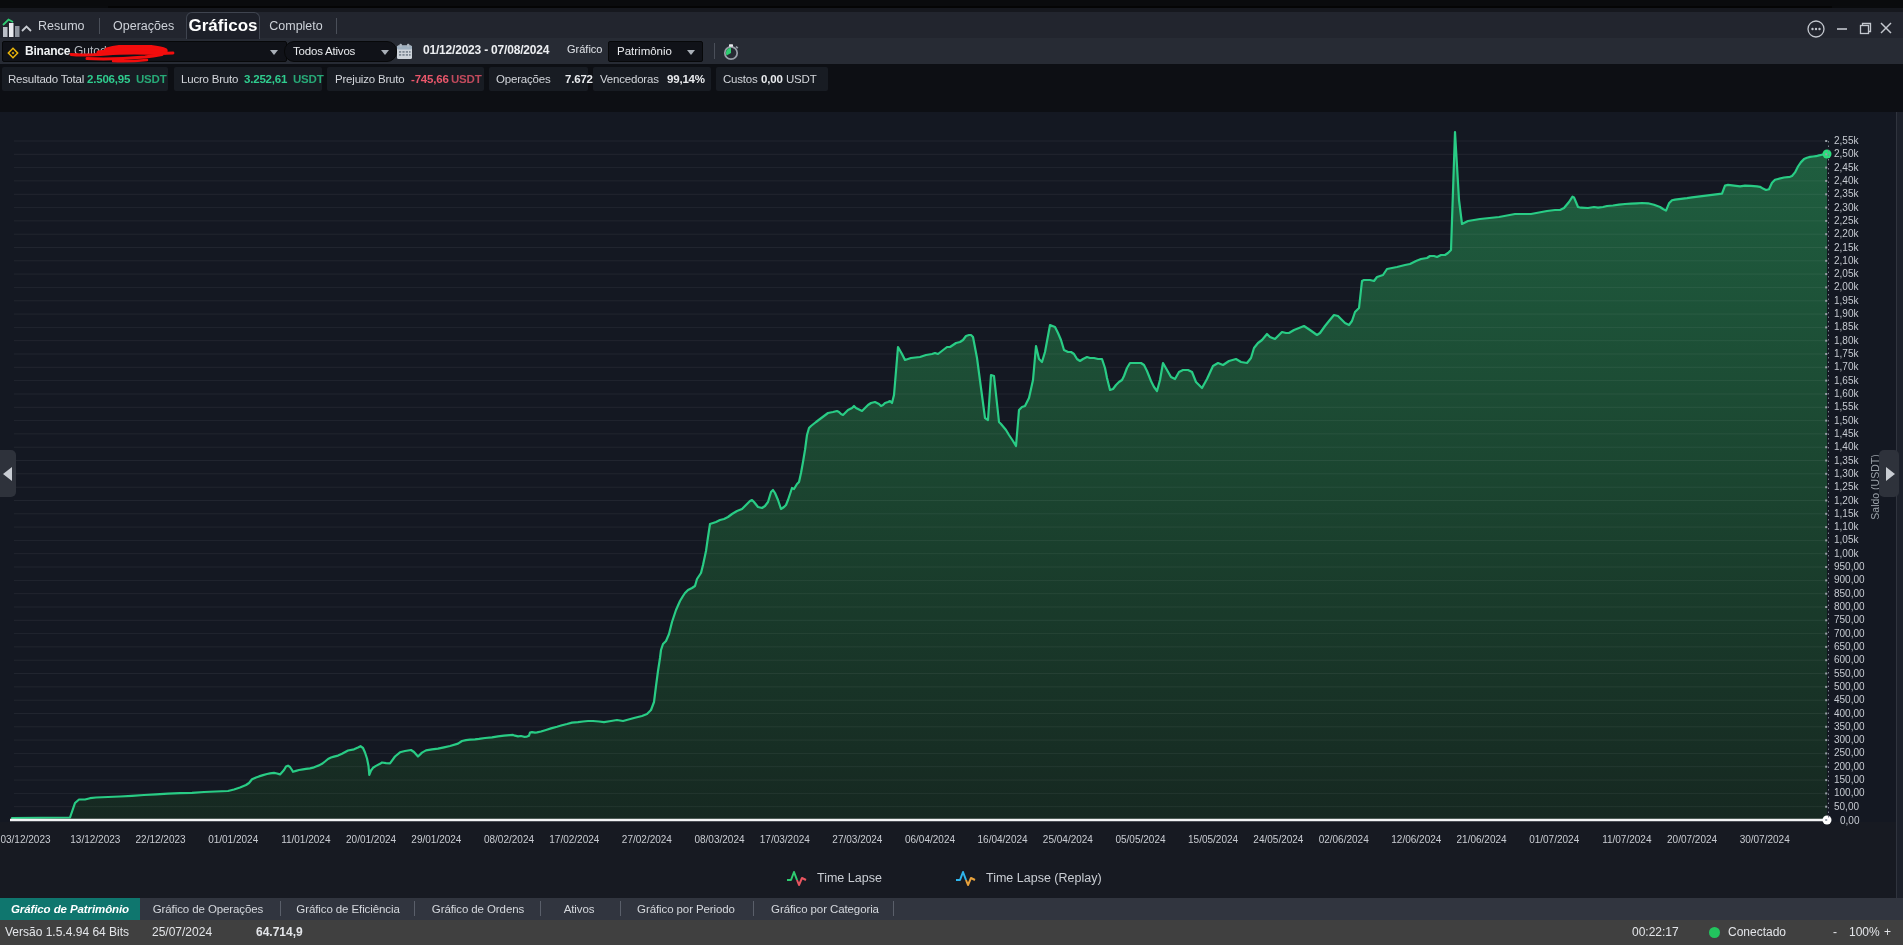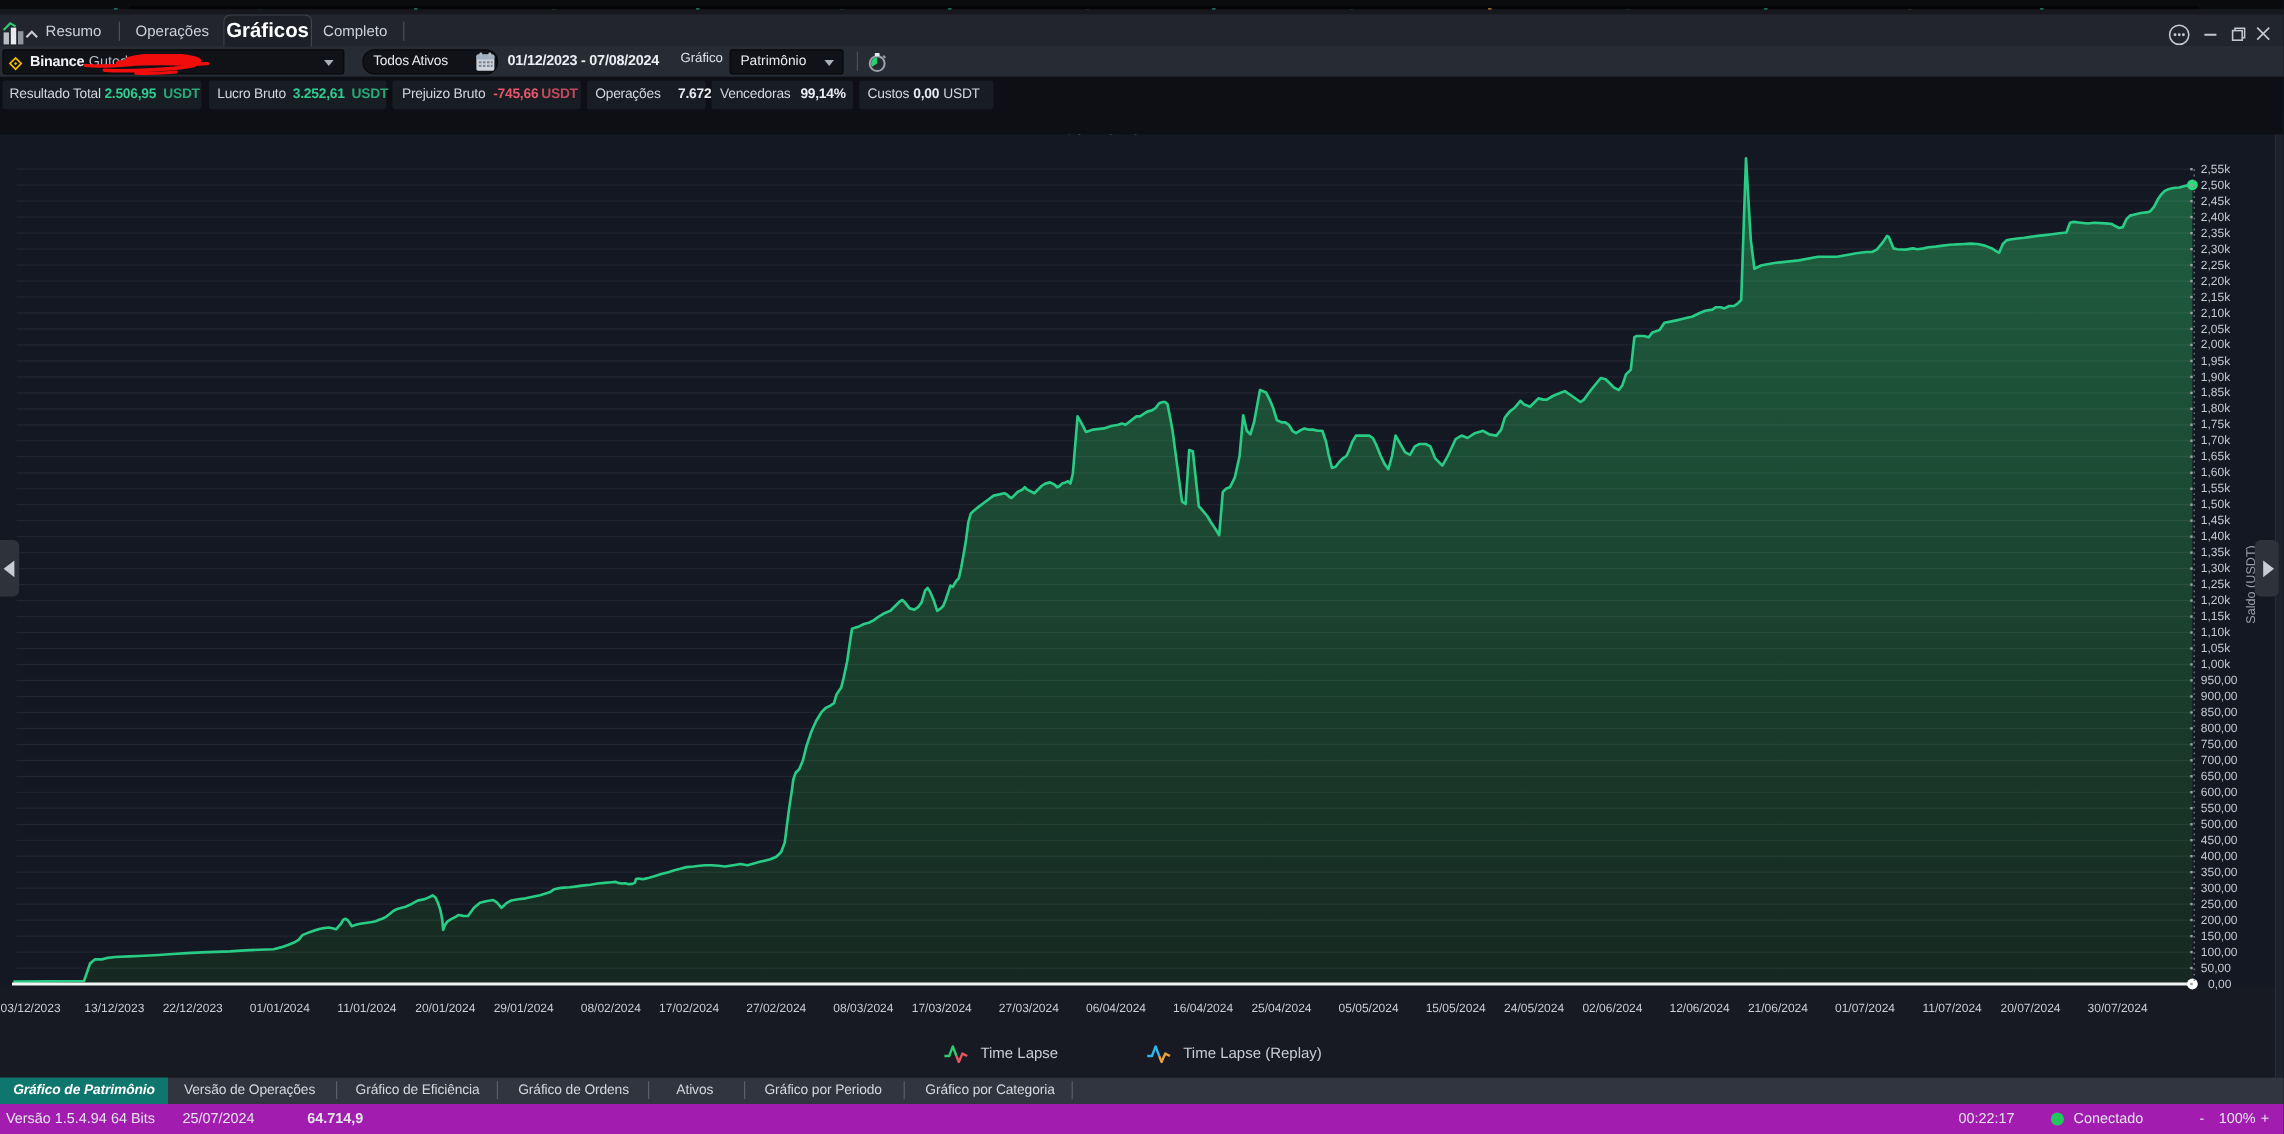--- a/index.html
+++ b/index.html
@@ -13,21 +13,21 @@
 .chip { position:absolute; top:3px; height:24px; background:#181c23; border-radius:2px; font-size:11.5px; letter-spacing:-0.2px; color:#d2d5da; }
 .chip span { position:absolute; top:0; height:24px; line-height:24px; white-space:nowrap; }
 .vb { font-weight:bold; color:#e9ebee; }
 .green { color:#2fcc8e; font-weight:bold; }
 .green2 { color:#27a876; font-weight:bold; }
 .red { color:#e9576b; font-weight:bold; }
 .red2 { color:#c04a5c; font-weight:bold; }
 #bottomtabs { left:0; top:898px; width:1903px; height:22px; background:#31353f; z-index:5;}
 .btab { position:absolute; top:0; height:22px; line-height:22px; font-size:11.5px; letter-spacing:-0.1px; color:#d4d7dc; transform:translateX(-50%); white-space:nowrap;}
 .bsep { position:absolute; top:3px; height:15px; width:1px; background:#5a5f6a; }
-#statusbar { left:0; top:920px; width:1903px; height:25px; background:#a21caf; font-size:12px; color:#e3e5e9; z-index:5;}
+#statusbar { left:0; top:920px; width:1903px; height:25px; background:#404040; font-size:12px; color:#e3e5e9; z-index:5;}
 #statusbar span { position:absolute; top:5px; white-space:nowrap; }
 .combo { position:absolute; top:3px; height:21px; background:#101218; border:1px solid #070809; border-radius:2px; color:#e8eaed; font-size:12px; }
 .combo span { position:absolute; top:0; height:19px; line-height:19px; }
 .caret { position:absolute; width:0; height:0; border-left:4px solid transparent; border-right:4px solid transparent; border-top:5px solid #aab0b8; }
 text { font-family:"Liberation Sans",sans-serif; }
 </style></head>
 <body>
 <svg class="abs" style="left:0;top:0;z-index:1;" width="1903" height="945">
   <defs>
     <linearGradient id="fillg" x1="0" y1="141" x2="0" y2="820" gradientUnits="userSpaceOnUse">
@@ -297,21 +297,21 @@
       <g fill="none" stroke="#f20d0d" stroke-linecap="round">
       <path d="M38 5 C50 1.5,68 1,82 2.5 C90 3.5,94 4.5,96 5.5" stroke-width="5"></path>
       <path d="M30 8 C45 5,65 4.5,85 6 L96 7" stroke-width="5"></path>
       <path d="M2 9.5 C12 10.5,24 10,38 9 C56 7.5,74 8,90 8.5 L104 8" stroke-width="2.8"></path>
       <path d="M18 13.5 C36 14.5,58 13.5,76 12 C84 11,90 10,93 9.5" stroke-width="3"></path>
       <path d="M44 16 C56 16.5,68 16,78 15" stroke-width="2.4"></path>
       </g>
     </svg>
     <div class="caret" style="right:8px;top:8px;"></div>
   </div>
-  <div class="combo" style="left:302px;width:113px;border-radius:10px;">
+  <div class="combo" style="left:284px;width:113px;border-radius:10px;">
     <span style="left:8px;font-size:11.5px;letter-spacing:-0.2px;">Todos Ativos</span>
     <div class="caret" style="right:7px;top:8px;"></div>
   </div>
   <svg class="abs" style="left:396px;top:5px" width="17" height="17" viewBox="0 0 17 17">
     <rect x="1" y="2.5" width="15" height="13.5" rx="1.5" fill="#cdd3da"></rect>
     <rect x="1" y="2.5" width="15" height="4" rx="1.5" fill="#9fb0c0"></rect>
     <rect x="3.5" y="0.8" width="2.4" height="3.4" rx="1" fill="#aeb8c2"></rect>
     <rect x="11" y="0.8" width="2.4" height="3.4" rx="1" fill="#aeb8c2"></rect>
     <g fill="#7e8894">
       <rect x="3" y="8" width="2.2" height="1.8"></rect>
@@ -384,21 +384,21 @@
   <polyline points="11,12 13,17 16,10 20,12" fill="none" stroke="#e85560" stroke-width="2" stroke-linejoin="round"></polyline>
 </svg>
 <span class="abs" style="left:817px;top:871px;color:#c9cdd3;font-size:12.5px;z-index:4;">Time Lapse</span>
 <svg class="abs" style="left:955px;top:868px;z-index:4;" width="24" height="20">
   <polyline points="1,12 5,12 8,4 11,12" fill="none" stroke="#2eb5ec" stroke-width="2" stroke-linejoin="round"></polyline>
   <polyline points="11,12 13,17 16,10 20,12" fill="none" stroke="#e8a23c" stroke-width="2" stroke-linejoin="round"></polyline>
 </svg>
 <span class="abs" style="left:986px;top:871px;color:#c9cdd3;font-size:12.5px;z-index:4;">Time Lapse (Replay)</span>
 <div class="abs" id="bottomtabs">
   <div class="btab" style="left:70px;width:140px;background:#0f766e;font-weight:bold;color:#fff;text-align:center;font-style:italic;">Gráfico de Patrimônio</div>
-  <div class="btab" style="left:208px;">Versão de Operações</div>
+  <div class="btab" style="left:208px;">Gráfico de Operações</div>
   <div class="bsep" style="left:280px;"></div>
   <div class="btab" style="left:348px;">Gráfico de Eficiência</div>
   <div class="bsep" style="left:414px;"></div>
   <div class="btab" style="left:478px;">Gráfico de Ordens</div>
   <div class="bsep" style="left:540px;"></div>
   <div class="btab" style="left:579px;">Ativos</div>
   <div class="bsep" style="left:620px;"></div>
   <div class="btab" style="left:686px;">Gráfico por Periodo</div>
   <div class="bsep" style="left:753px;"></div>
   <div class="btab" style="left:825px;">Gráfico por Categoria</div>

